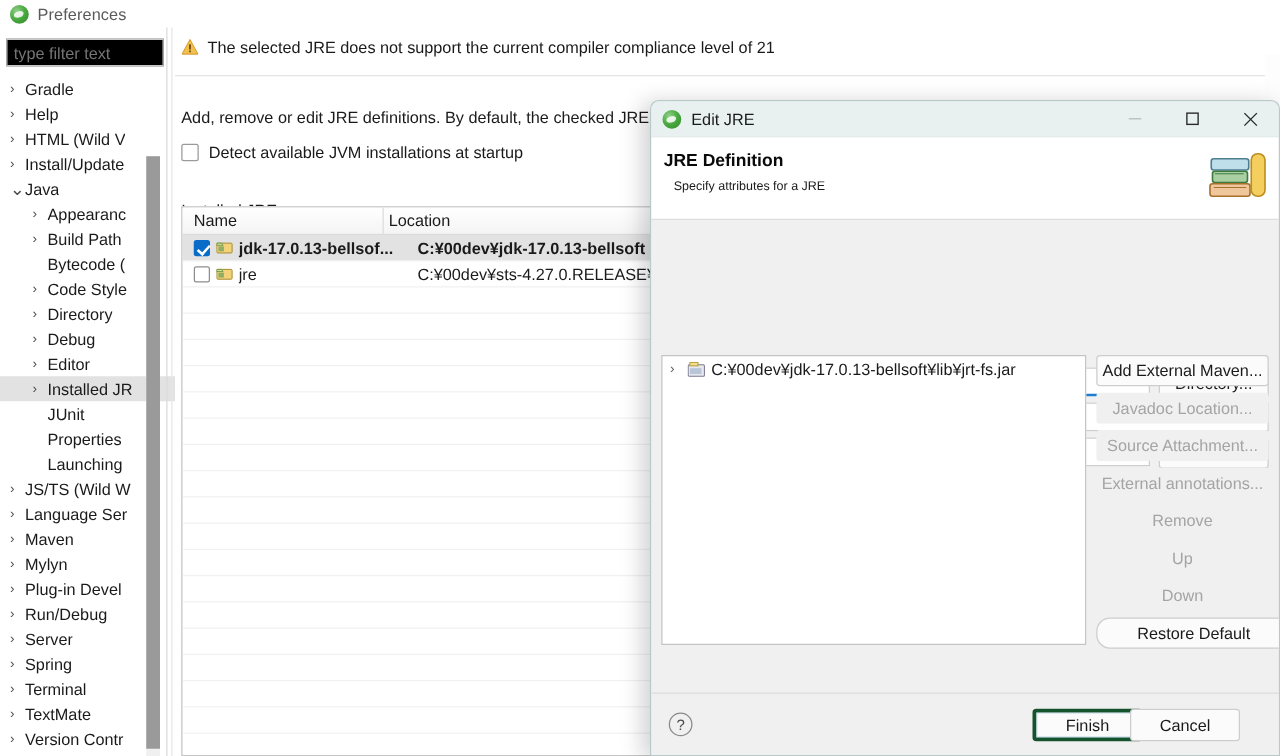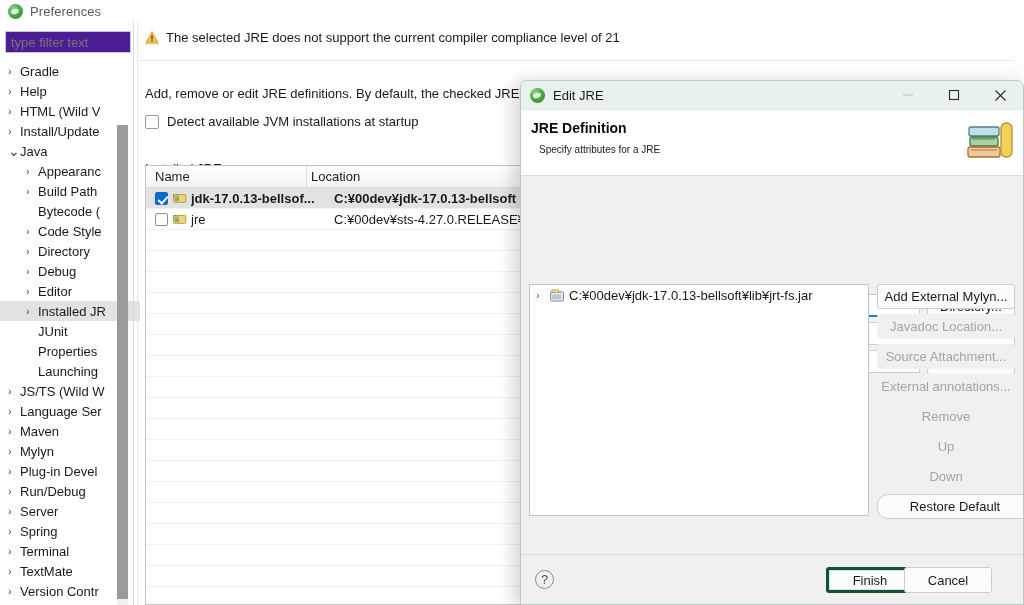--- a/index.html
+++ b/index.html
@@ -34,21 +34,21 @@
     background: #ffffff; opacity: .85;
     transform: rotate(-18deg);
   }
 
   .prefs-body { position: absolute; left: 0; top: 22px; width: 1024px; height: 583px; background: #ffffff; }
 
   
   .left-panel { position: absolute; left: 0; top: 0; width: 140px; height: 583px; background: #ffffff; }
   .filter-box {
     position: absolute; left: 5px; top: 9px; width: 126px; height: 22px;
-    border: 1px solid #c8c8c8; background: #4c1d95;
+    border: 1px solid #c8c8c8; background: #000000;
     font-family: "Liberation Sans", sans-serif; font-size: 13px;
     color: #8a8a8a; padding: 0 5px; outline: none;
   }
   .tree-wrap {
     position: absolute; left: 0; top: 39px; width: 140px; height: 544px;
     overflow: hidden; background: #ffffff;
   }
   .tree-item {
     height: 20px; display: flex; align-items: center;
     padding-left: 4px; font-size: 13px; color: #1a1a1a;
@@ -499,21 +499,21 @@
                   <rect x="0.5" y="3" width="14" height="10" rx="1" fill="#e8e8ef" stroke="#7a7a90" stroke-width="0.9"></rect>
                   <rect x="2" y="1" width="7" height="3" fill="#f2dd8a" stroke="#b09a35" stroke-width="0.8"></rect>
                   <rect x="2" y="6" width="10" height="5" fill="#b8c4d8"></rect>
                 </svg></span>
               <span>C:¥00dev¥jdk-17.0.13-bellsoft¥lib¥jrt-fs.jar</span>
             </div>
           </div>
       </div>
 
       <div id="side-buttons">
-          <div class="btn" style="left: 356px; top: 108px; width: 138px;">Add External Mylyn...</div>
+          <div class="btn" style="left: 356px; top: 108px; width: 138px;">Add External Maven...</div>
           <div class="btn disabled flat" style="left: 356px; top: 138px; width: 138px;">Javadoc Location...</div>
           <div class="btn disabled flat" style="left: 356px; top: 168px; width: 138px;">Source Attachment...</div>
           <div class="btn disabled flat" style="left: 356px; top: 198px; width: 138px;">External annotations...</div>
           <div class="btn disabled flat" style="left: 356px; top: 228px; width: 138px; text-align: right;">Remove</div>
           <div class="btn disabled flat" style="left: 356px; top: 258px; width: 138px;">Up</div>
           <div class="btn disabled flat" style="left: 356px; top: 288px; width: 138px;">Down</div>
           <div class="btn" style="left: 356px; top: 318px; width: 156px; border-radius: 11px;">Restore Default</div>
         </div>
     </div>
 

